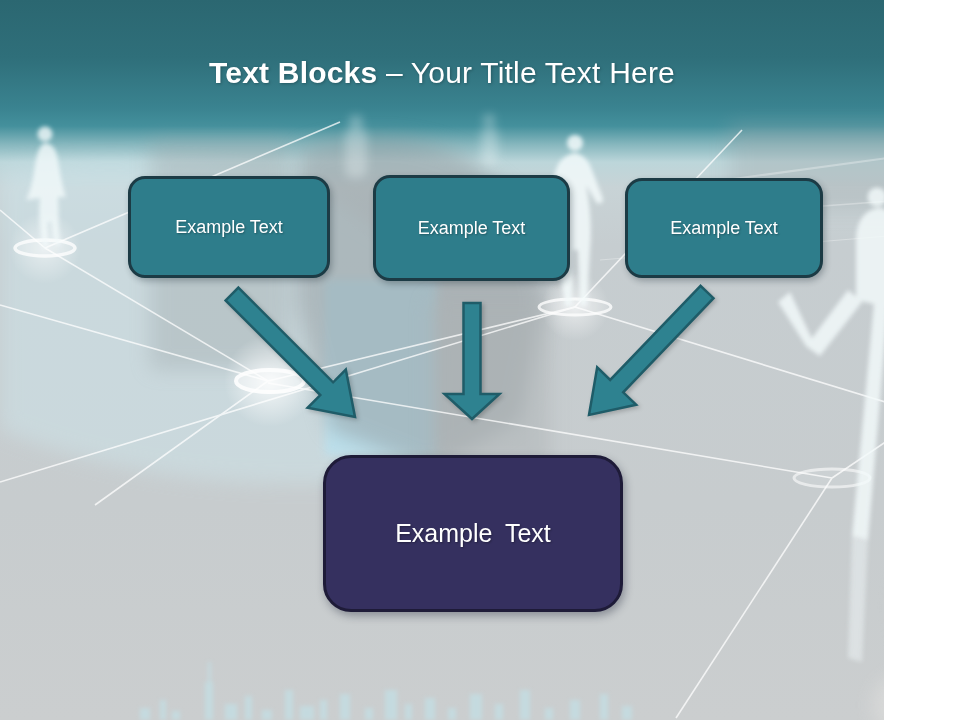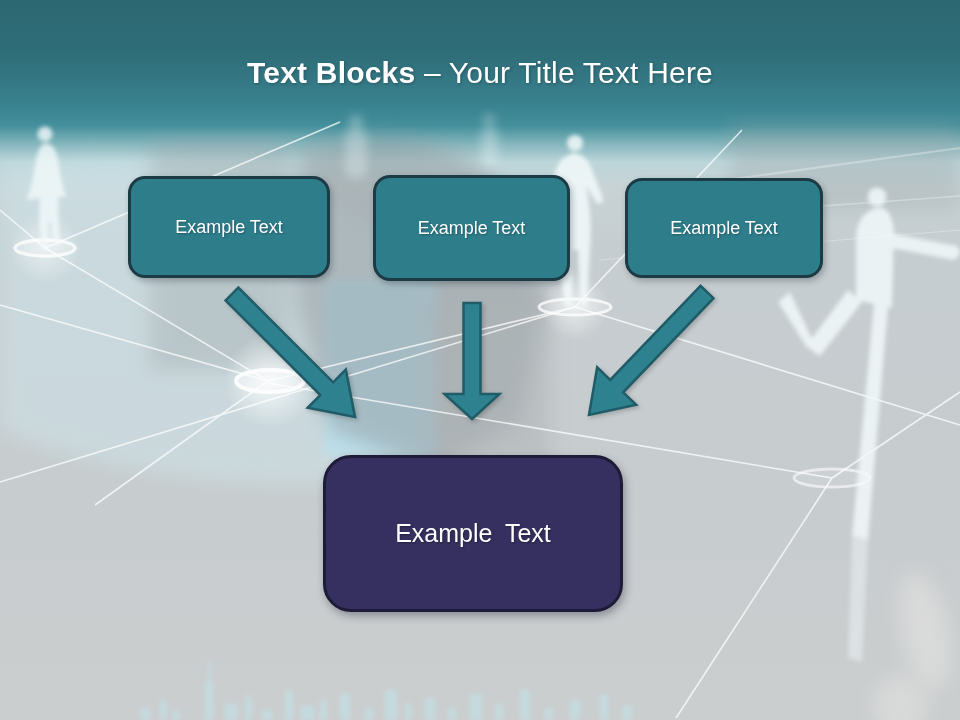--- a/index.html
+++ b/index.html
@@ -1,18 +1,18 @@
 <!DOCTYPE html>
 <html style="--header-top: #2B6771; --header-mid: #3F8C99; --body-gray: #C7CDD0; --box-teal: #2E7D8B; --box-teal-border: #1C3B45; --box-purple: #35305F; --box-purple-border: #1E1B38; --arrow-fill: #2E8290; --arrow-stroke: #1F5C68; --title-text: #FFFFFF; --box-text: #FFFFFF;"><head>
 <meta charset="utf-8">
 <style>
   html,body{margin:0;padding:0;background:#ffffff;}
   body{width:960px;height:720px;overflow:hidden;}
   .slide{
-    position:relative;width:960px;height:720px;overflow:hidden;
+    position:relative;width:884px;height:720px;overflow:hidden;
     font-family:"Liberation Sans","DejaVu Sans",sans-serif;
   }
   .bg-svg,.arrow-svg{position:absolute;left:0;top:0;width:960px;height:720px;pointer-events:none;}
   .title{
     position:absolute;top:54px;left:0;width:100%;text-align:center;
     font-size:30px;line-height:38px;color:var(--title-text,#ffffff);
     letter-spacing:.2px;text-shadow:1px 1px 3px rgba(0,0,0,.25);
   }
   .title .bold{font-weight:bold;}
   .tbox{

